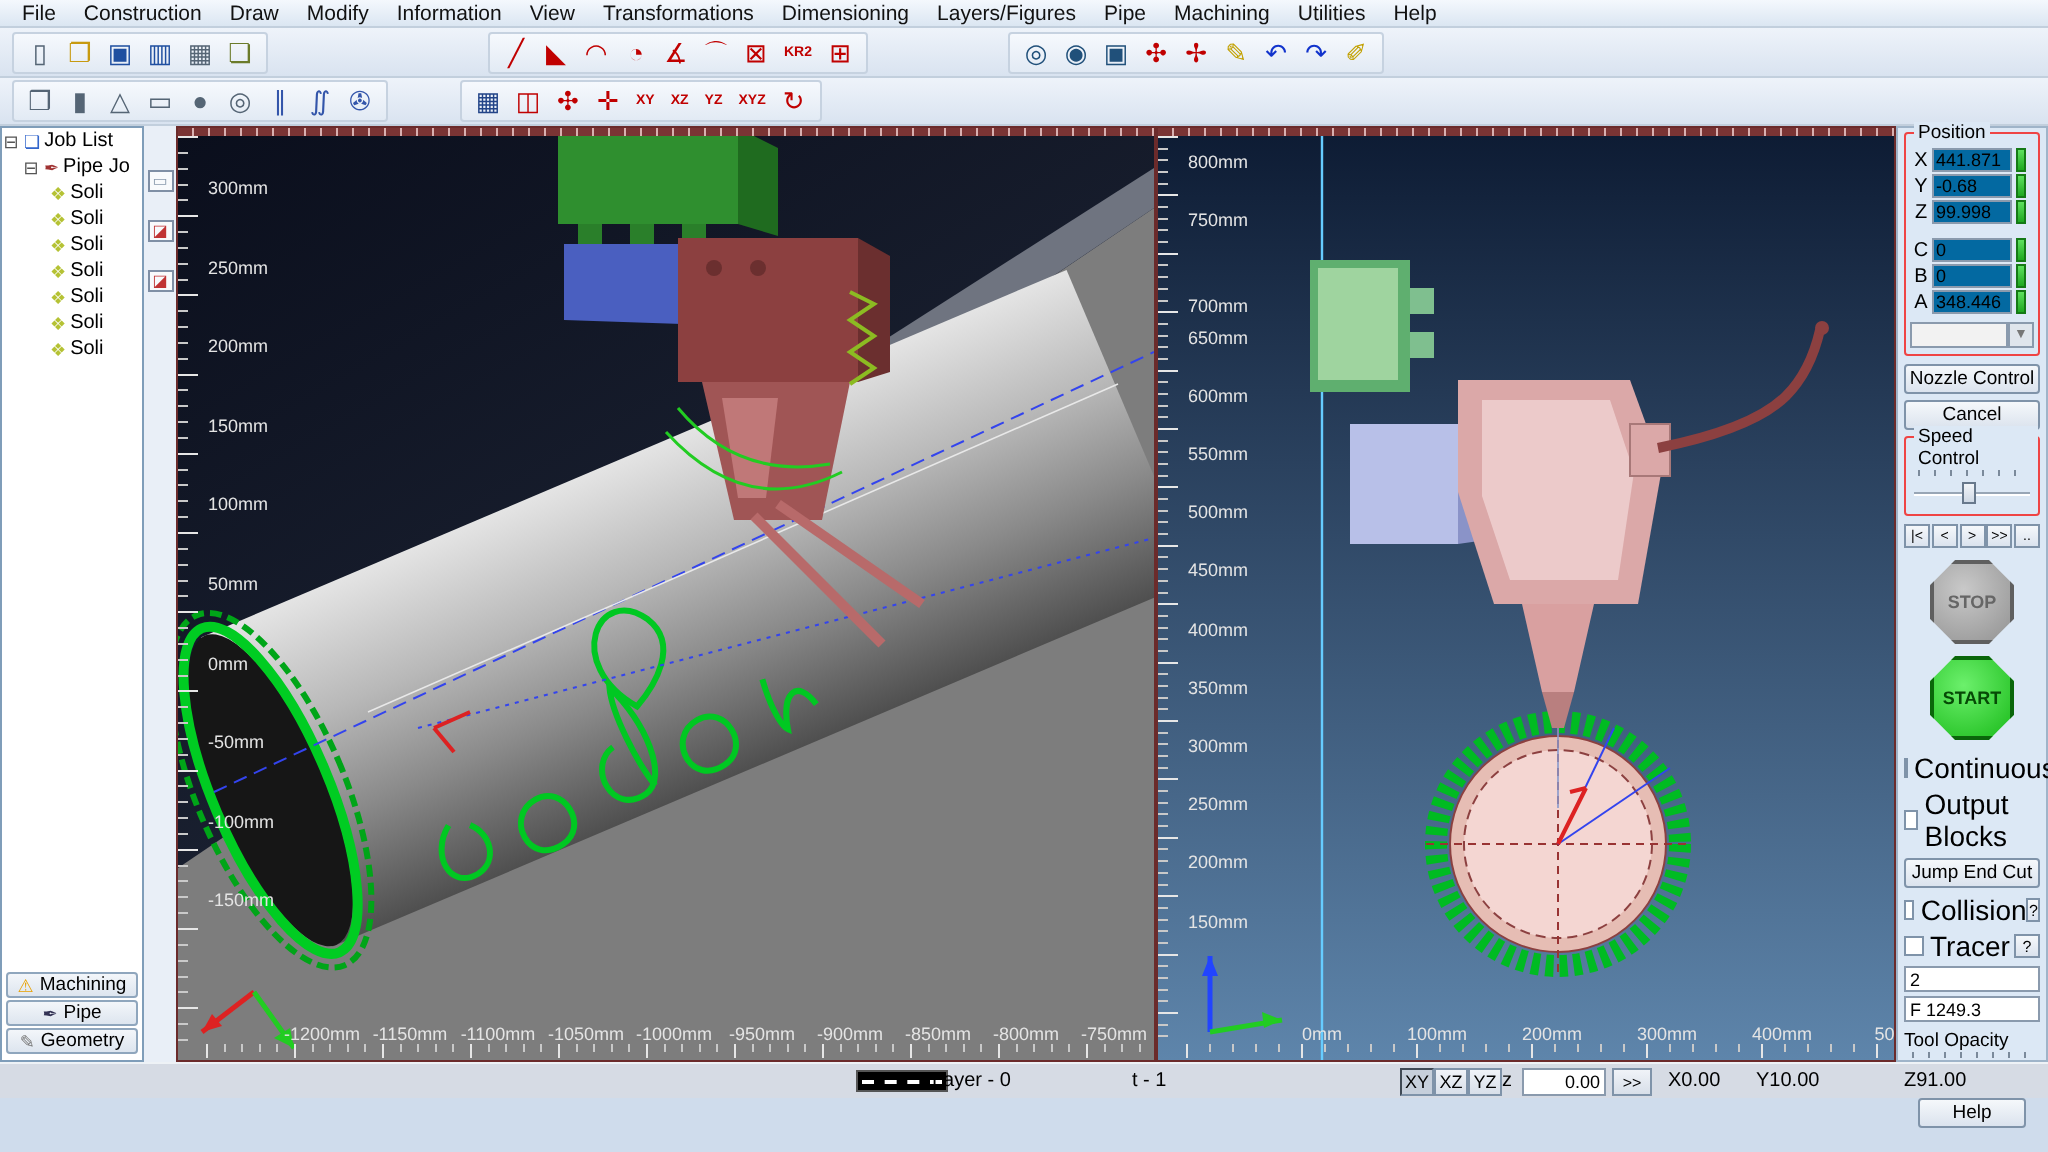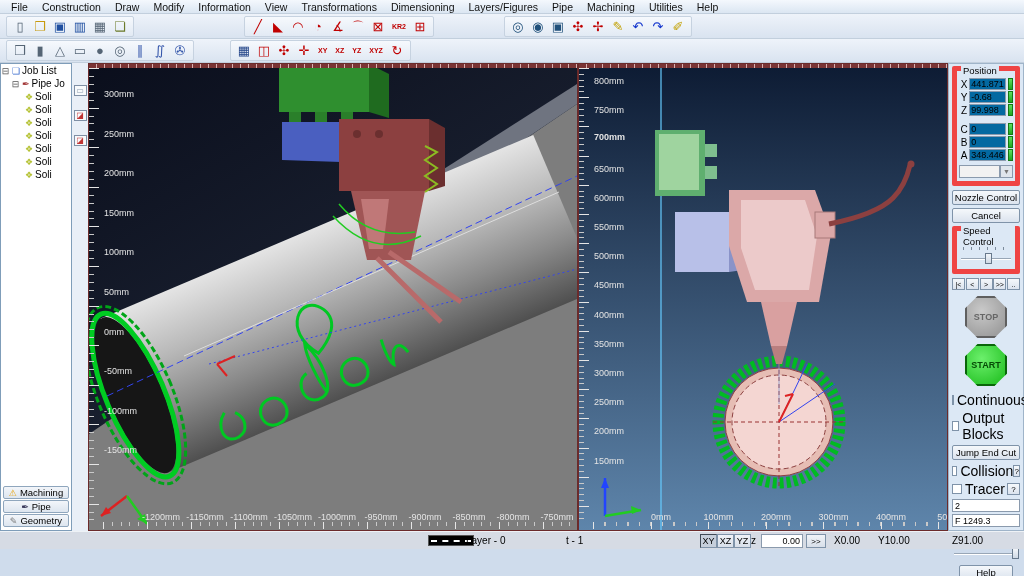--- a/index.html
+++ b/index.html
@@ -51,21 +51,21 @@
     background-image:repeating-linear-gradient(to bottom,#e6e6e6 0 1px,transparent 1px var(--maj)),repeating-linear-gradient(to bottom,#c9c9c9 0 1px,transparent 1px var(--min));
     background-size:10px 100%,5px 100%; background-repeat:no-repeat; }
   .hticks { position:absolute; left:14px; right:0; bottom:1px; height:7px; z-index:4;
     background-image:repeating-linear-gradient(to right,#e6e6e6 0 1px,transparent 1px var(--majx)),repeating-linear-gradient(to right,#c9c9c9 0 1px,transparent 1px var(--minx));
     background-size:100% 7px,100% 4px; background-repeat:no-repeat; }
   .vlabel { position:absolute; left:15px; width:42px; font-size:9px; color:#e4e4e4; z-index:4; }
   .hlabel { position:absolute; width:44px; text-align:center; font-size:9px; color:#e4e4e4; z-index:4; }
 
   
   #rightpanel { width:76px; background:#dce8f5; border:1px solid #9fb4c9; padding:2px 3px; font-size:10px; }
-  .groupbox { border:5px solid #ef4444; border-radius:2px; position:relative; padding:6px 2px 3px 2px; margin-bottom:4px; }
+  .groupbox { border:1px solid #ef4444; border-radius:2px; position:relative; padding:6px 2px 3px 2px; margin-bottom:4px; }
   .groupbox > .gb-title { position:absolute; top:-6px; left:4px; background:#dce8f5; padding:0 2px; font-size:9.5px; color:#000; }
   .axis-row { display:flex; align-items:center; margin:1px 0; }
   .axis-label { width:11px; text-align:center; font-size:10px; }
   .axis-field { width:40px; height:12px; background:#0369a1; border:1px solid #8a9aad; font-size:9px; line-height:11px; padding-left:1px; overflow:hidden; }
   .axis-bar { width:5px; height:12px; background:linear-gradient(#5fe05f,#1fa81f); border:1px solid #157a15; margin-left:2px; }
   .gap { height:5px; }
   .combo { display:flex; margin-top:4px; }
   .combo-field { flex:1; height:13px; background:#f2f2f2; border:1px solid #8a9aad; }
   .combo-btn { width:13px; height:13px; background:#dfe5ec; border:1px solid #8a9aad; font-size:7px; text-align:center; line-height:12px; color:#777; }
   .pbtn { display:block; width:100%; height:15px; background:linear-gradient(#f5f8fb,#dbe3ee); border:1px solid #7f93a9; border-radius:2px; font-size:9.5px; text-align:center; line-height:13px; margin:3px 0; cursor:default; }
@@ -389,21 +389,21 @@
           <line x1="26" y1="452" x2="62" y2="446" stroke="#22cc22"></line>
           <polygon points="62,446 52,442 53,450" fill="#22cc22"></polygon>
         </g>
       </svg>
       <div class="vp-edge"></div>
       <div class="vticks" style="--maj:29.2px;--min:5.84px;"></div>
       <div class="hticks" style="--majx:57.5px;--minx:11.5px;"></div>
       <div id="rv-vlabels">
           <span class="vlabel" style="top: 12px;">800mm</span>
           <span class="vlabel" style="top: 41.2px;">750mm</span>
-          <span class="vlabel" style="top: 68px; font-weight: bold;">700mm</span>
+          <span class="vlabel" style="top: 84px;">700mm</span>
           <span class="vlabel" style="top: 99.6px;">650mm</span>
           <span class="vlabel" style="top: 128.8px;">600mm</span>
           <span class="vlabel" style="top: 158px;">550mm</span>
           <span class="vlabel" style="top: 187.2px;">500mm</span>
           <span class="vlabel" style="top: 216.4px;">450mm</span>
           <span class="vlabel" style="top: 245.6px;">400mm</span>
           <span class="vlabel" style="top: 274.8px;">350mm</span>
           <span class="vlabel" style="top: 304px;">300mm</span>
           <span class="vlabel" style="top: 333.2px;">250mm</span>
           <span class="vlabel" style="top: 362.4px;">200mm</span>

